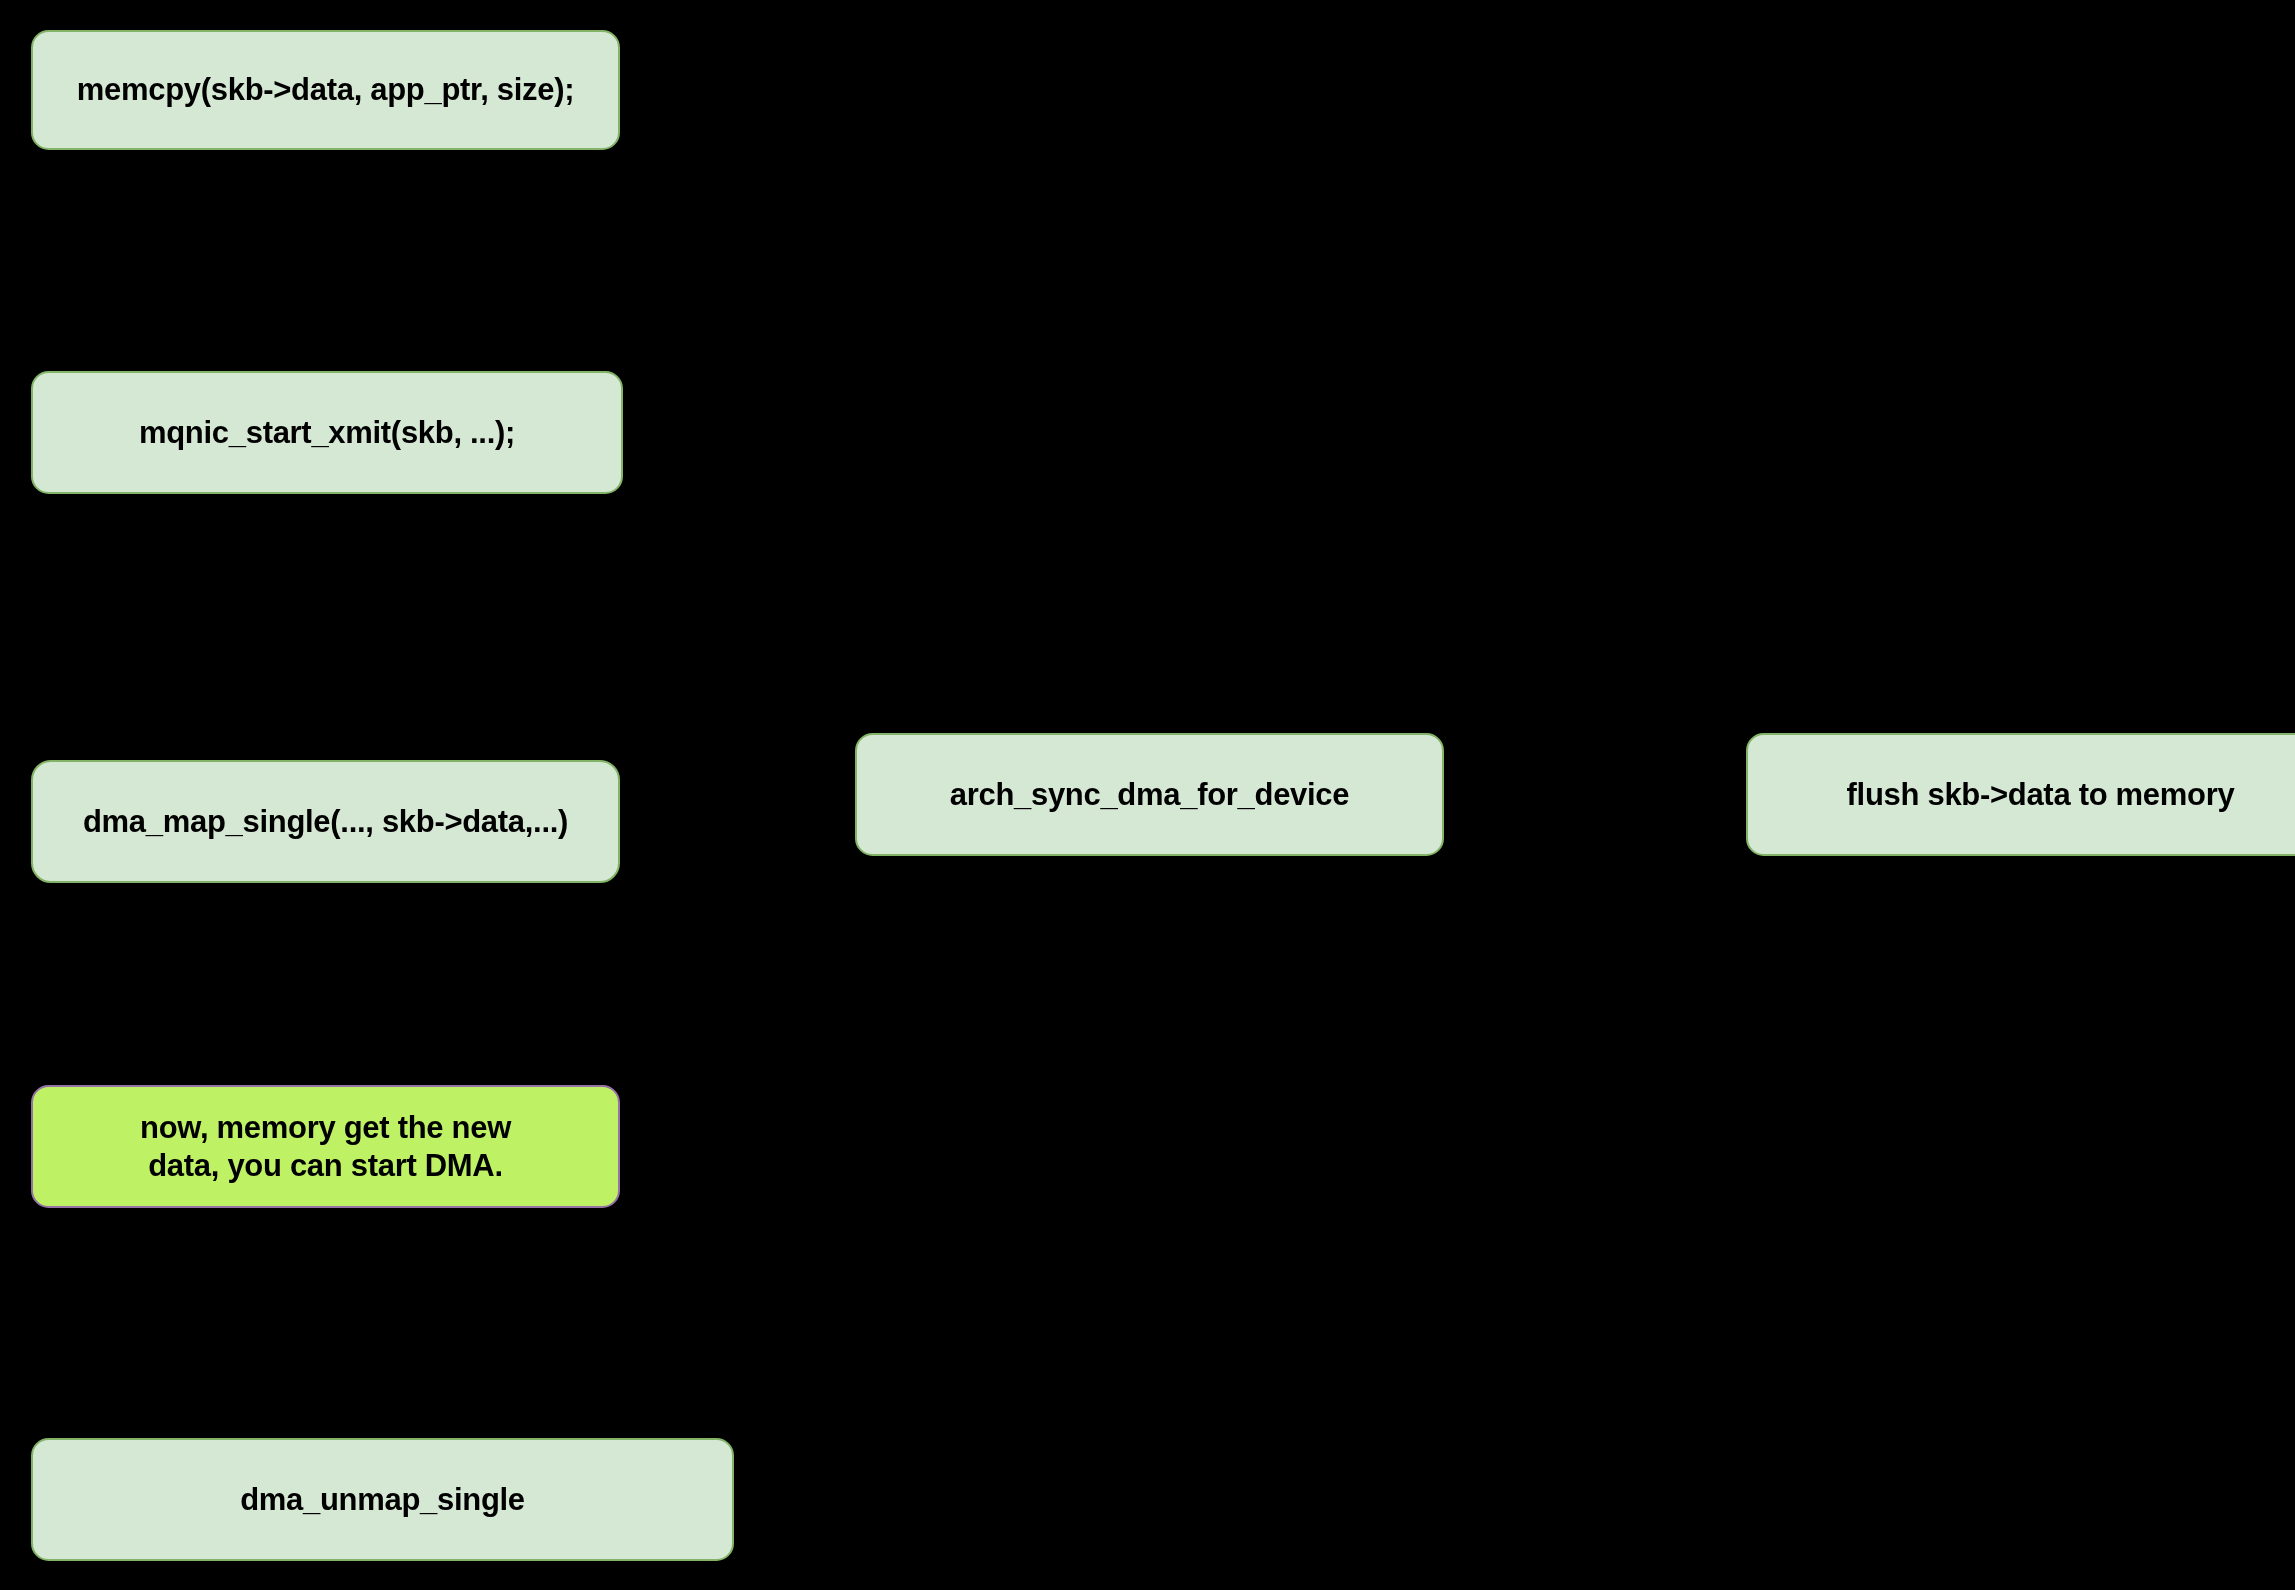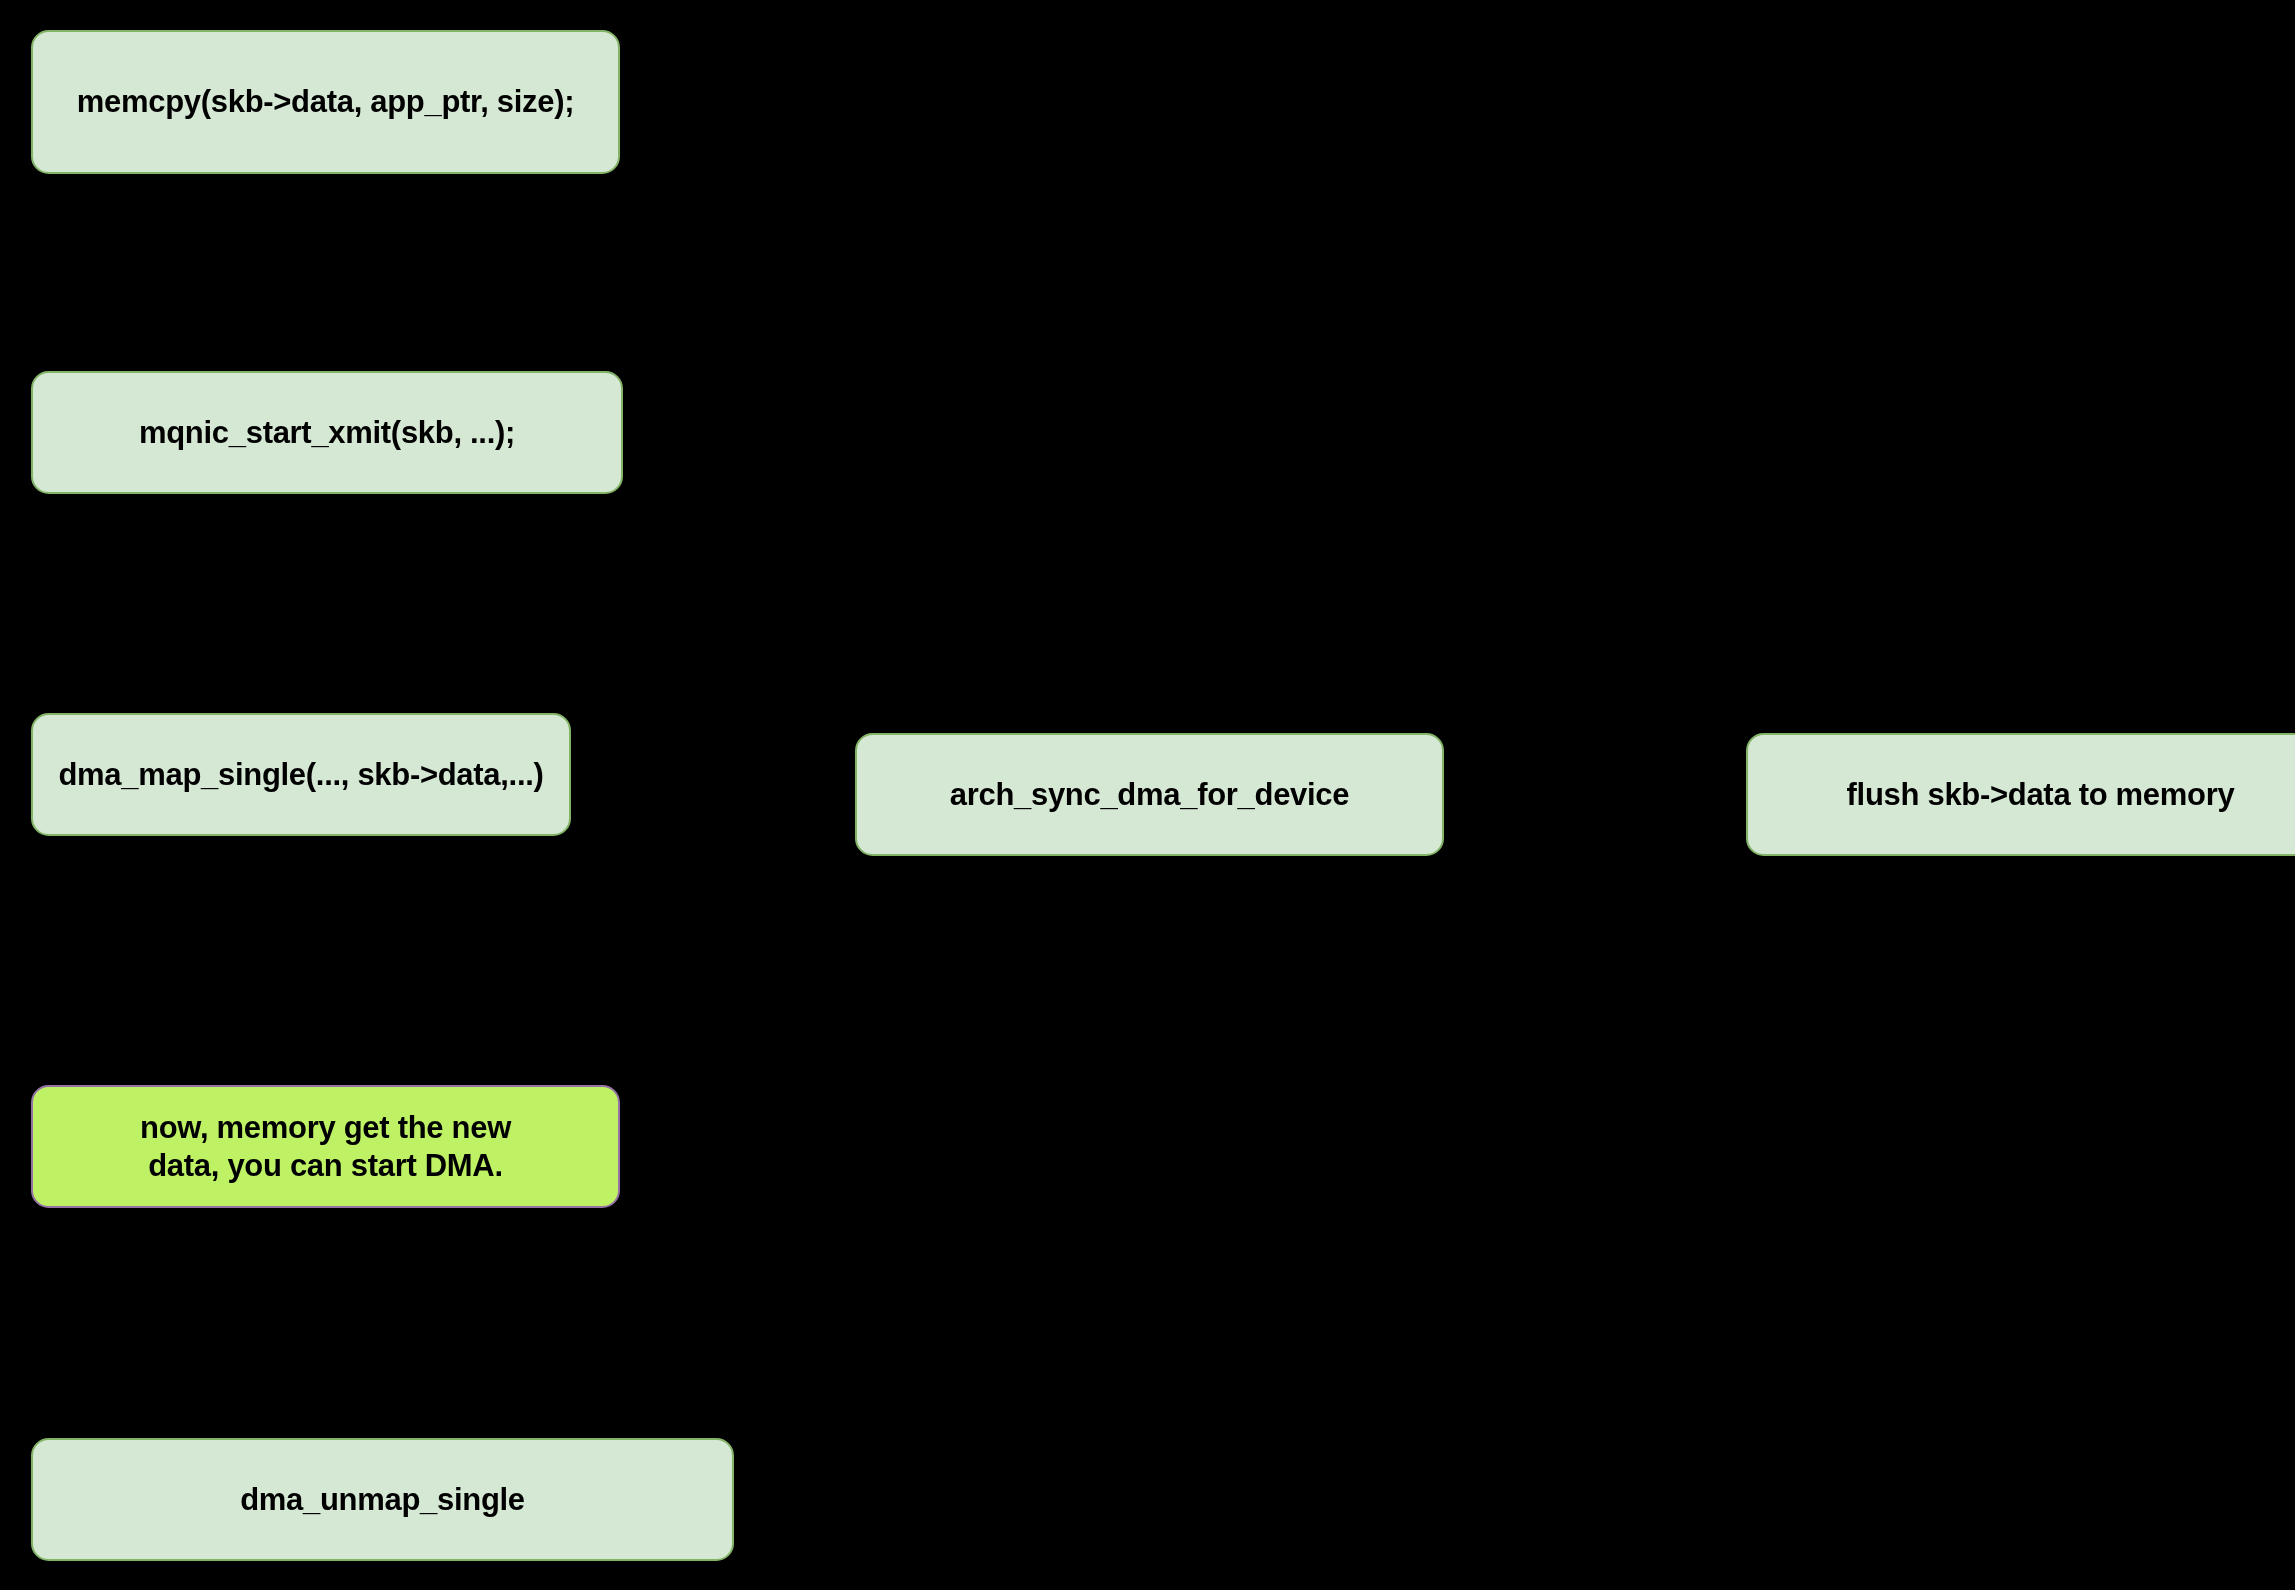--- a/index.html
+++ b/index.html
@@ -43,23 +43,23 @@
   }
   .node.purple {
     background: #bef264;
     border-color: #9673a6;
   }
   .node-label {
     display: block;
     width: 100%;
   }
   
-  #node-memcpy        { left: 31px;   top: 30px;   width: 589px; height: 144px; }
+  #node-memcpy        { left: 31px;   top: 30px;   width: 589px; height: 120px; }
   #node-start-xmit    { left: 31px;   top: 371px;  width: 592px; height: 123px; }
-  #node-dma-map       { left: 31px;   top: 713px;  width: 540px; height: 123px; }
+  #node-dma-map       { left: 31px;   top: 760px;  width: 589px; height: 123px; border-radius: 20px; }
   #node-memory-note   { left: 31px;   top: 1085px; width: 589px; height: 123px; }
   #node-dma-unmap     { left: 31px;   top: 1438px; width: 703px; height: 123px; }
   
   #node-arch-sync     { left: 855px; top: 733px;  width: 589px; height: 123px; }
   
   #node-flush         { left: 1746px; top: 733px;  width: 589px; height: 123px; }
 </style>
 </head>
 <body>
 

